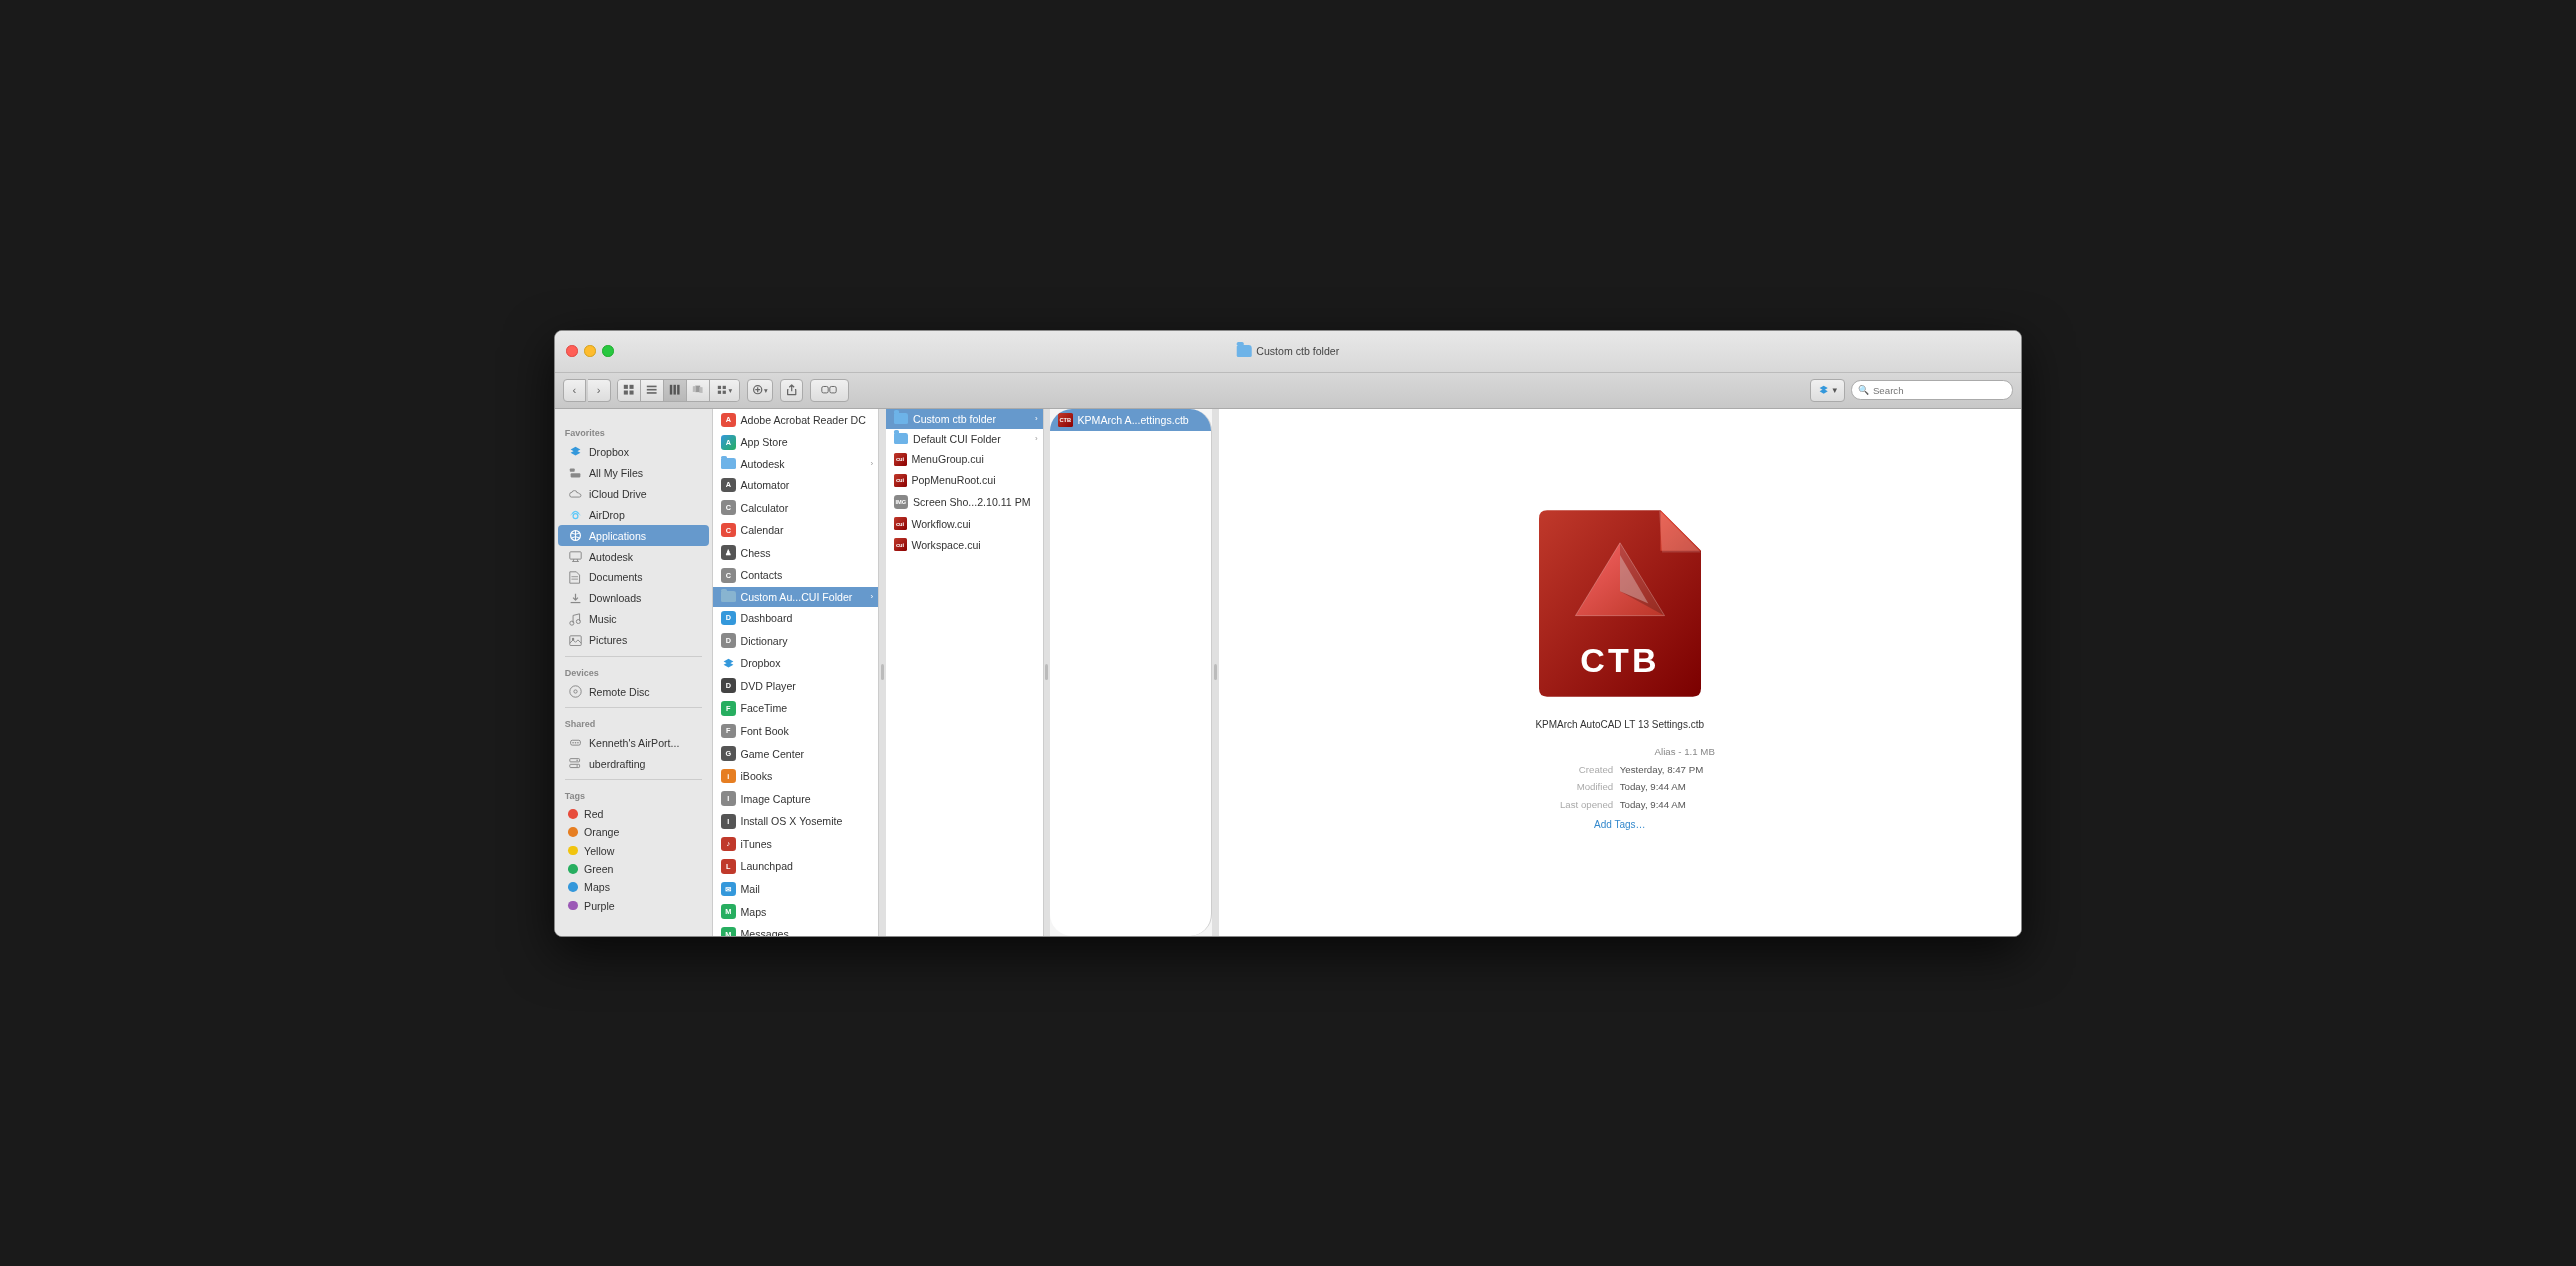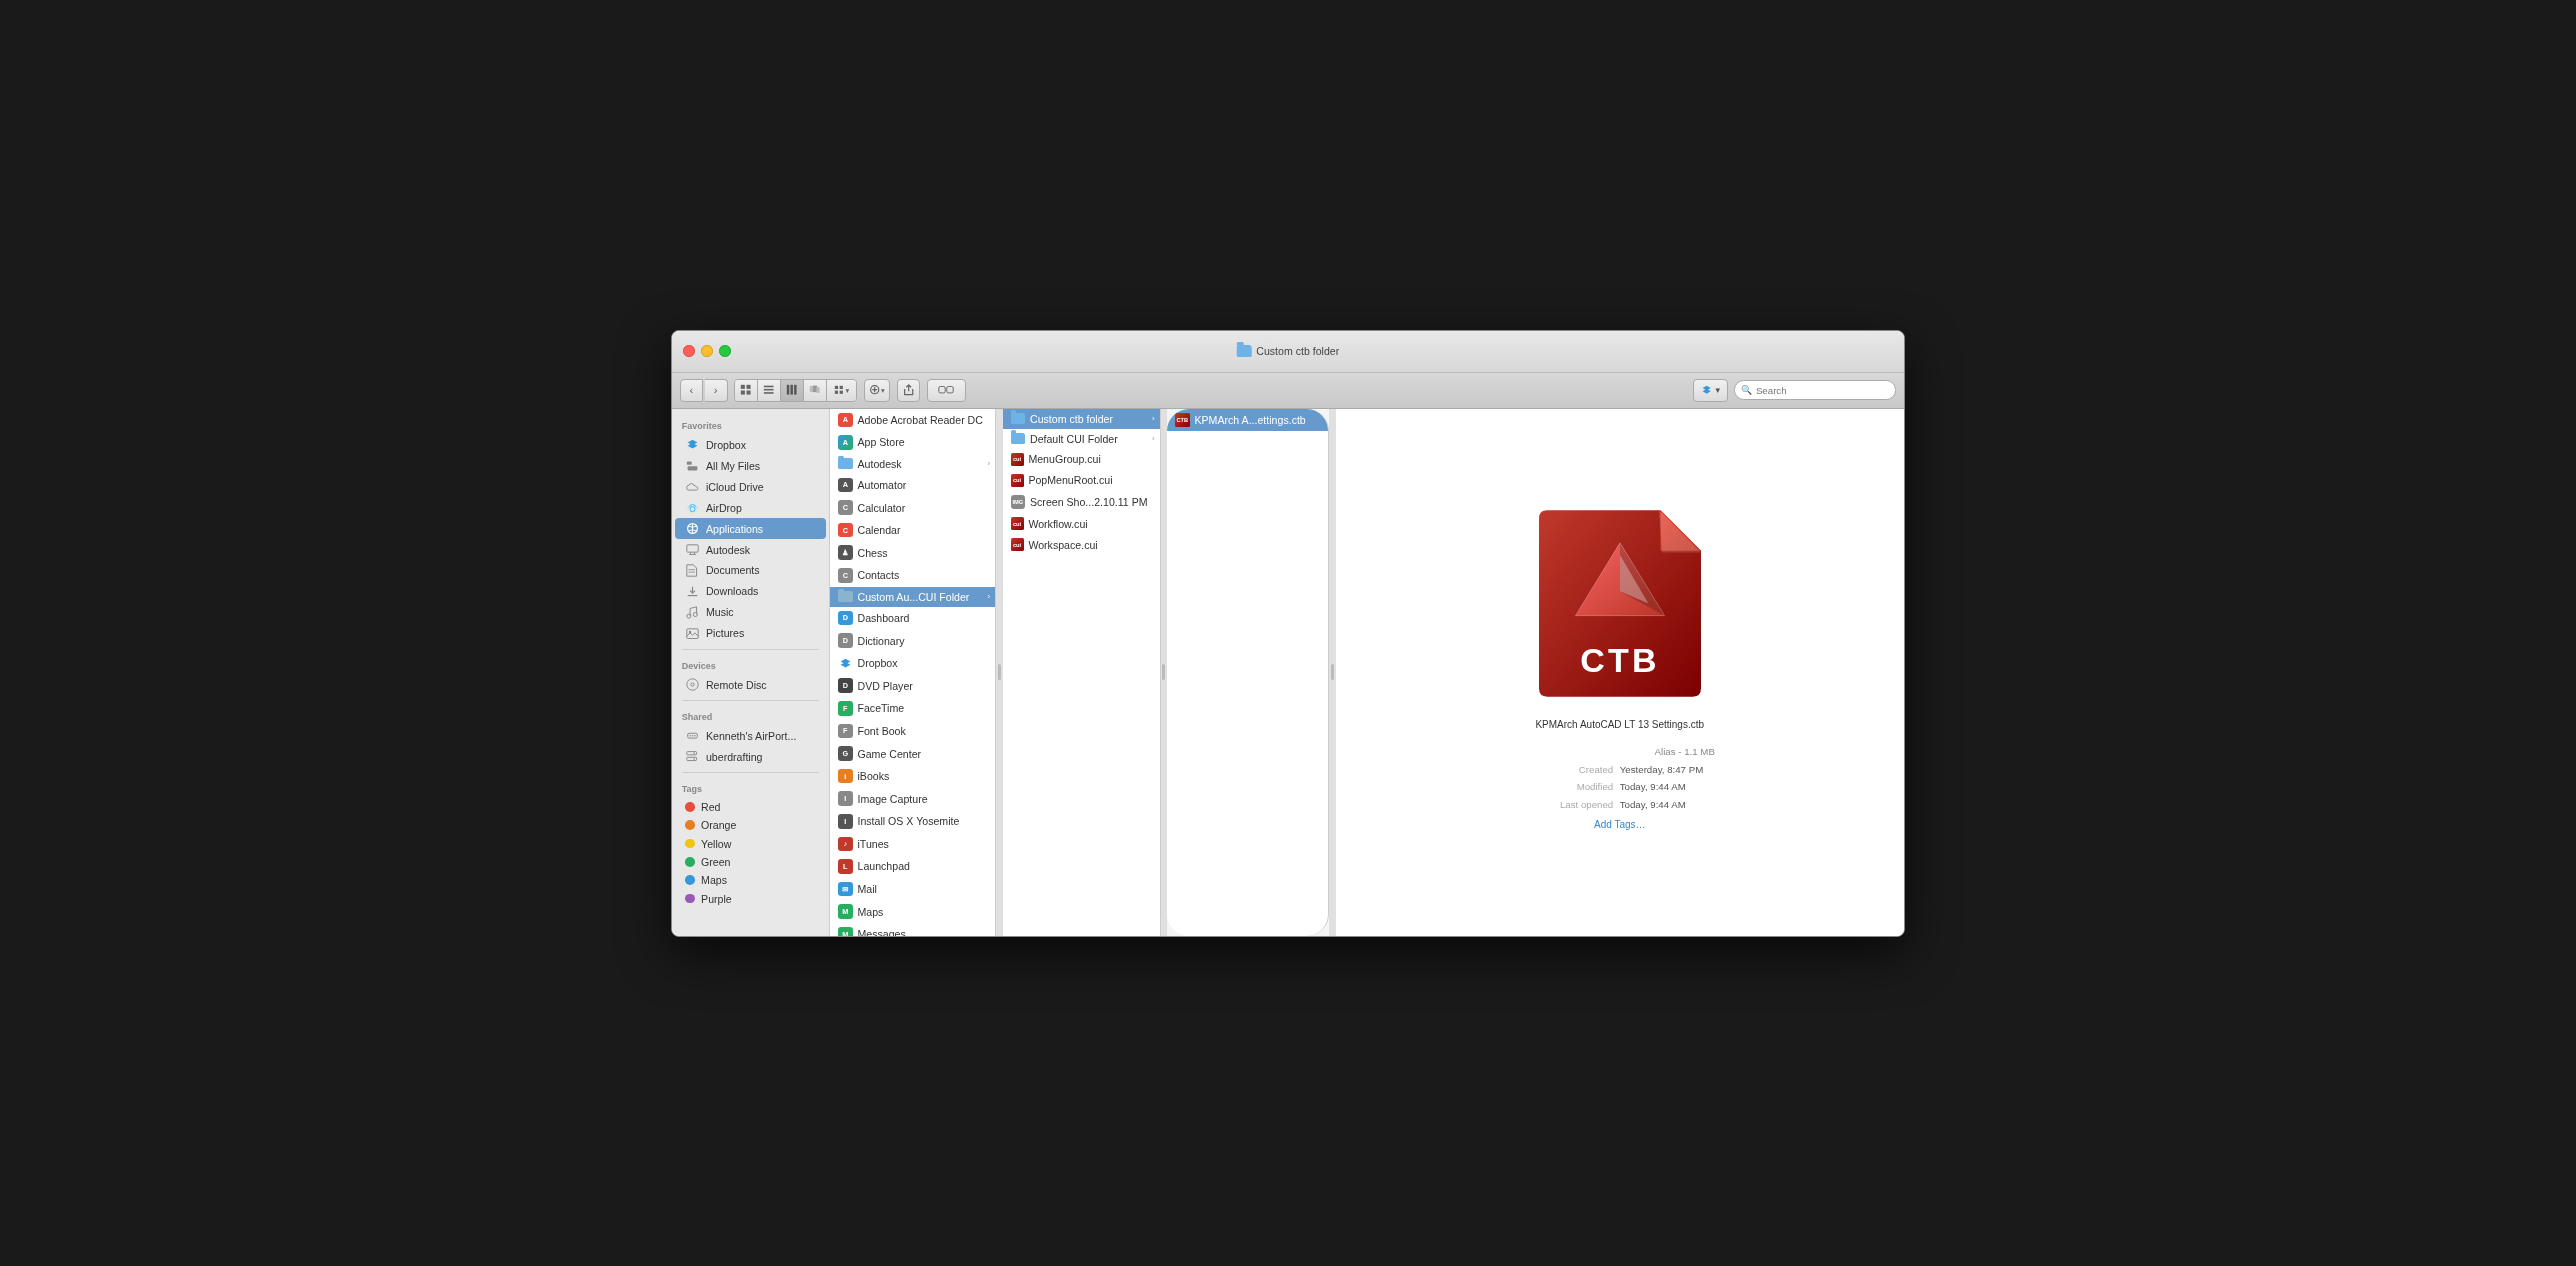--- a/index.html
+++ b/index.html
@@ -5,21 +5,21 @@
     * { box-sizing: border-box; margin: 0; padding: 0; }
     body {
       background: #1a1a1a;
       display: flex;
       justify-content: center;
       align-items: center;
       min-height: 100vh;
       font-family: -apple-system, BlinkMacSystemFont, 'Helvetica Neue', Helvetica, Arial, sans-serif;
     }
     .window {
-      width: 1234px;
+      width: 1468px;
       height: 607px;
       background: #f5f5f5;
       border-radius: 8px;
       box-shadow: 0 16px 49px rgba(0,0,0,0.7);
       overflow: hidden;
       display: flex;
       flex-direction: column;
       border: 0.8px solid #888;
     }
     
@@ -173,21 +173,21 @@
       flex: 1;
       overflow: hidden;
     }
     
     .sidebar {
       width: 158px;
       background: #e8e8e8;
       border-right: 0.8px solid #ccc;
       overflow-y: auto;
       flex-shrink: 0;
-      padding-top: 6px;
+      padding-top: 13px;
     }
     .sidebar::-webkit-scrollbar { width: 4.9px; }
     .sidebar::-webkit-scrollbar-thumb { background: #bbb; border-radius: 2.4px; }
     .sidebar-section-header {
       font-size: 9px;
       font-weight: 700;
       color: #888;
       padding: 6.5px 9.7px 3.2px;
       text-transform: none;
       letter-spacing: 0;

